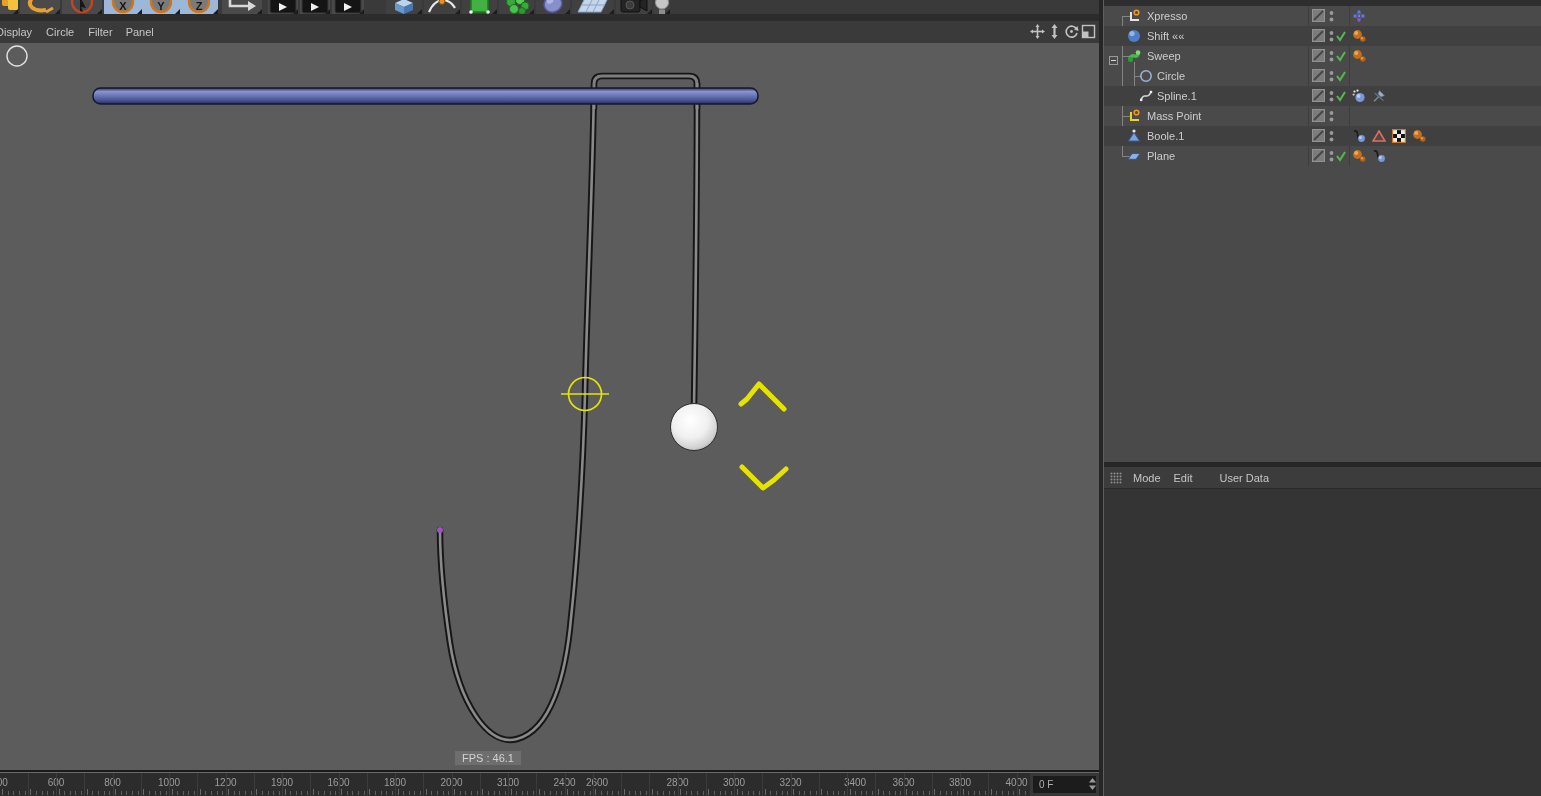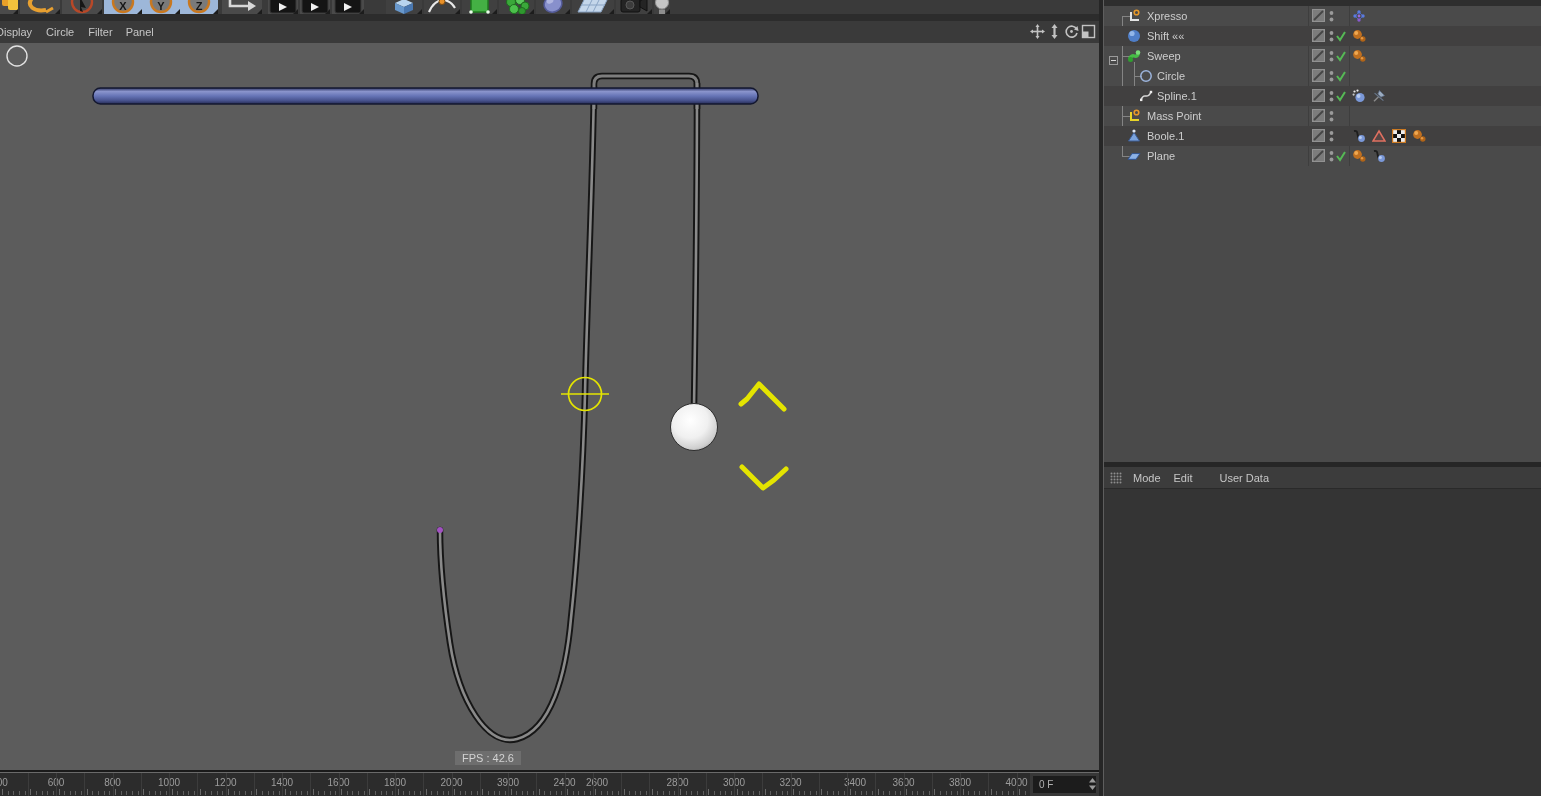--- a/index.html
+++ b/index.html
@@ -294,37 +294,37 @@
       <g stroke="#e4e400" stroke-width="1.7" fill="none">
         <circle cx="585" cy="351" r="16.5"></circle>
         <line x1="561" y1="351" x2="609" y2="351"></line>
       </g>
 
       <circle cx="694" cy="384" r="23.5" fill="url(#sphereGrad)" stroke="#2e2e2e" stroke-width="1"></circle>
 
       <polyline points="741,361 747,356 759,341 771,353 784,366" fill="none" stroke="#e4e400" stroke-width="5" stroke-linecap="round" stroke-linejoin="round"></polyline>
       <polyline points="742,424 750,432 763,445 774,437 786,426" fill="none" stroke="#e4e400" stroke-width="5" stroke-linecap="round" stroke-linejoin="round"></polyline>
     </svg>
-    <div class="fps">FPS : 42.6</div>
+    <div class="fps">FPS : 46.1</div>
   </div>
 
   <div class="vp-bottom"></div>
   <div class="hl-line"></div>
 
   <div class="ruler" id="ruler">
       <span class="lbl" style="left: -0.5px;">400</span>
       <span class="lbl" style="left: 56px;">600</span>
       <span class="lbl" style="left: 112.5px;">800</span>
       <span class="lbl" style="left: 169px;">1000</span>
       <span class="lbl" style="left: 225.5px;">1200</span>
-      <span class="lbl" style="left: 282px;">1400</span>
+      <span class="lbl" style="left: 282px;">1900</span>
       <span class="lbl" style="left: 338.5px;">1600</span>
       <span class="lbl" style="left: 395px;">1800</span>
       <span class="lbl" style="left: 451.5px;">2000</span>
-      <span class="lbl" style="left: 508px;">3900</span>
+      <span class="lbl" style="left: 508px;">3100</span>
       <span class="lbl" style="left: 564.5px;">2400</span>
       <span class="lbl" style="left: 597px;">2600</span>
       <span class="lbl" style="left: 677.5px;">2800</span>
       <span class="lbl" style="left: 734px;">3000</span>
       <span class="lbl" style="left: 790.5px;">3200</span>
       <span class="lbl" style="left: 855px;">3400</span>
       <span class="lbl" style="left: 903.5px;">3600</span>
       <span class="lbl" style="left: 960px;">3800</span>
       <span class="lbl" style="left: 1016.5px;">4000</span>
       <span class="grid" style="left: 27.75px;"></span>

